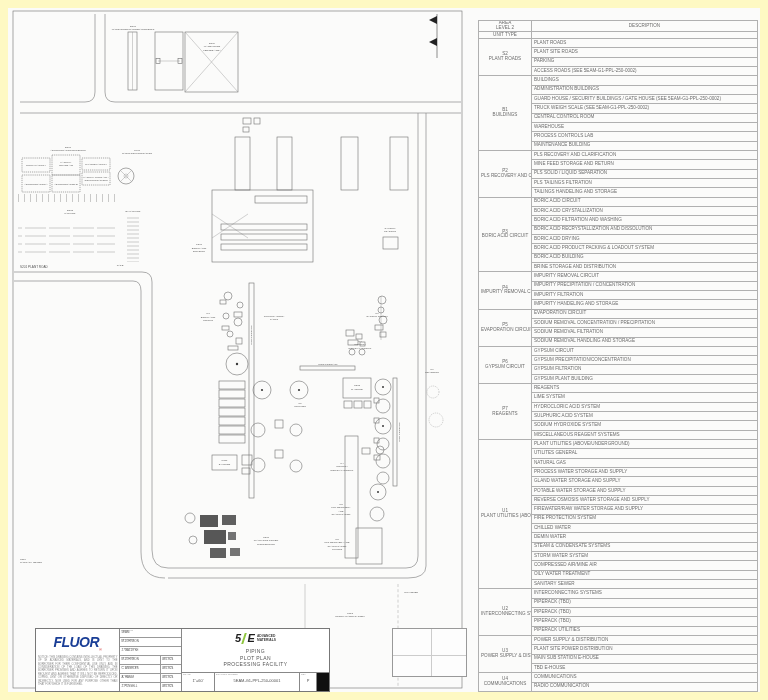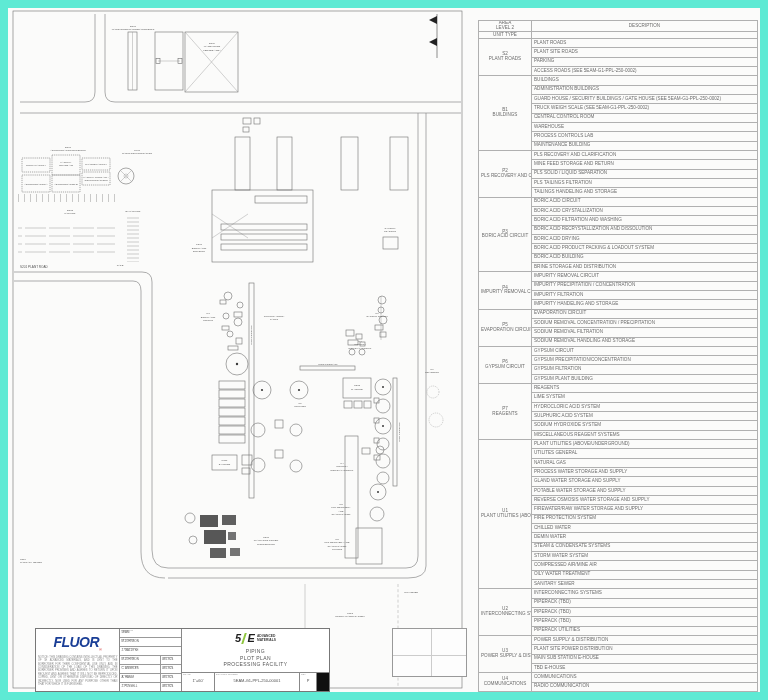--- a/index.html
+++ b/index.html
@@ -1,17 +1,17 @@
 <!DOCTYPE html>
 <html><head>
 <meta charset="utf-8">
 <style>
   html,body{margin:0;padding:0;}
   body{width:768px;height:700px;overflow:hidden;font-family:"Liberation Sans",sans-serif;background:#1c2750;}
-  .stage{position:relative;width:768px;height:700px;background:#5eead4;}
+  .stage{position:relative;width:768px;height:700px;background:#fef9c3;}
   .paper{position:absolute;left:8px;top:8px;width:752px;height:684px;background:#fbfbfa;}
   .dwg-svg{position:absolute;left:8px;top:8px;width:456px;height:684px;}
   
   .ol{fill:none;stroke:#6f6f6f;stroke-width:0.6;}
   .thin{fill:none;stroke:#9a9a9a;stroke-width:0.45;}
   .road{fill:none;stroke:#8a8a8a;stroke-width:0.7;}
   .dashed{stroke-dasharray:1.2,0.9;}
   .lb{font-size:3.1px;fill:#555;}
   .lbs{font-size:2.5px;fill:#555;}
   .dark{fill:#3a3a3a;stroke:none;}

